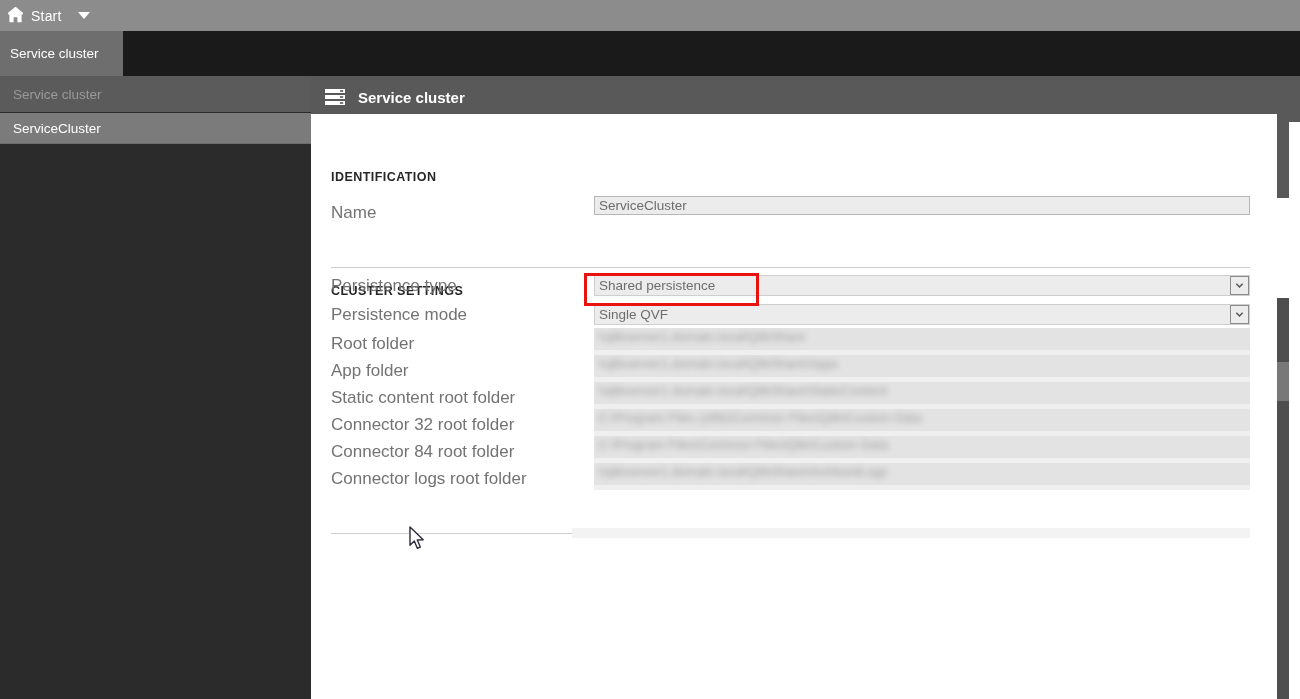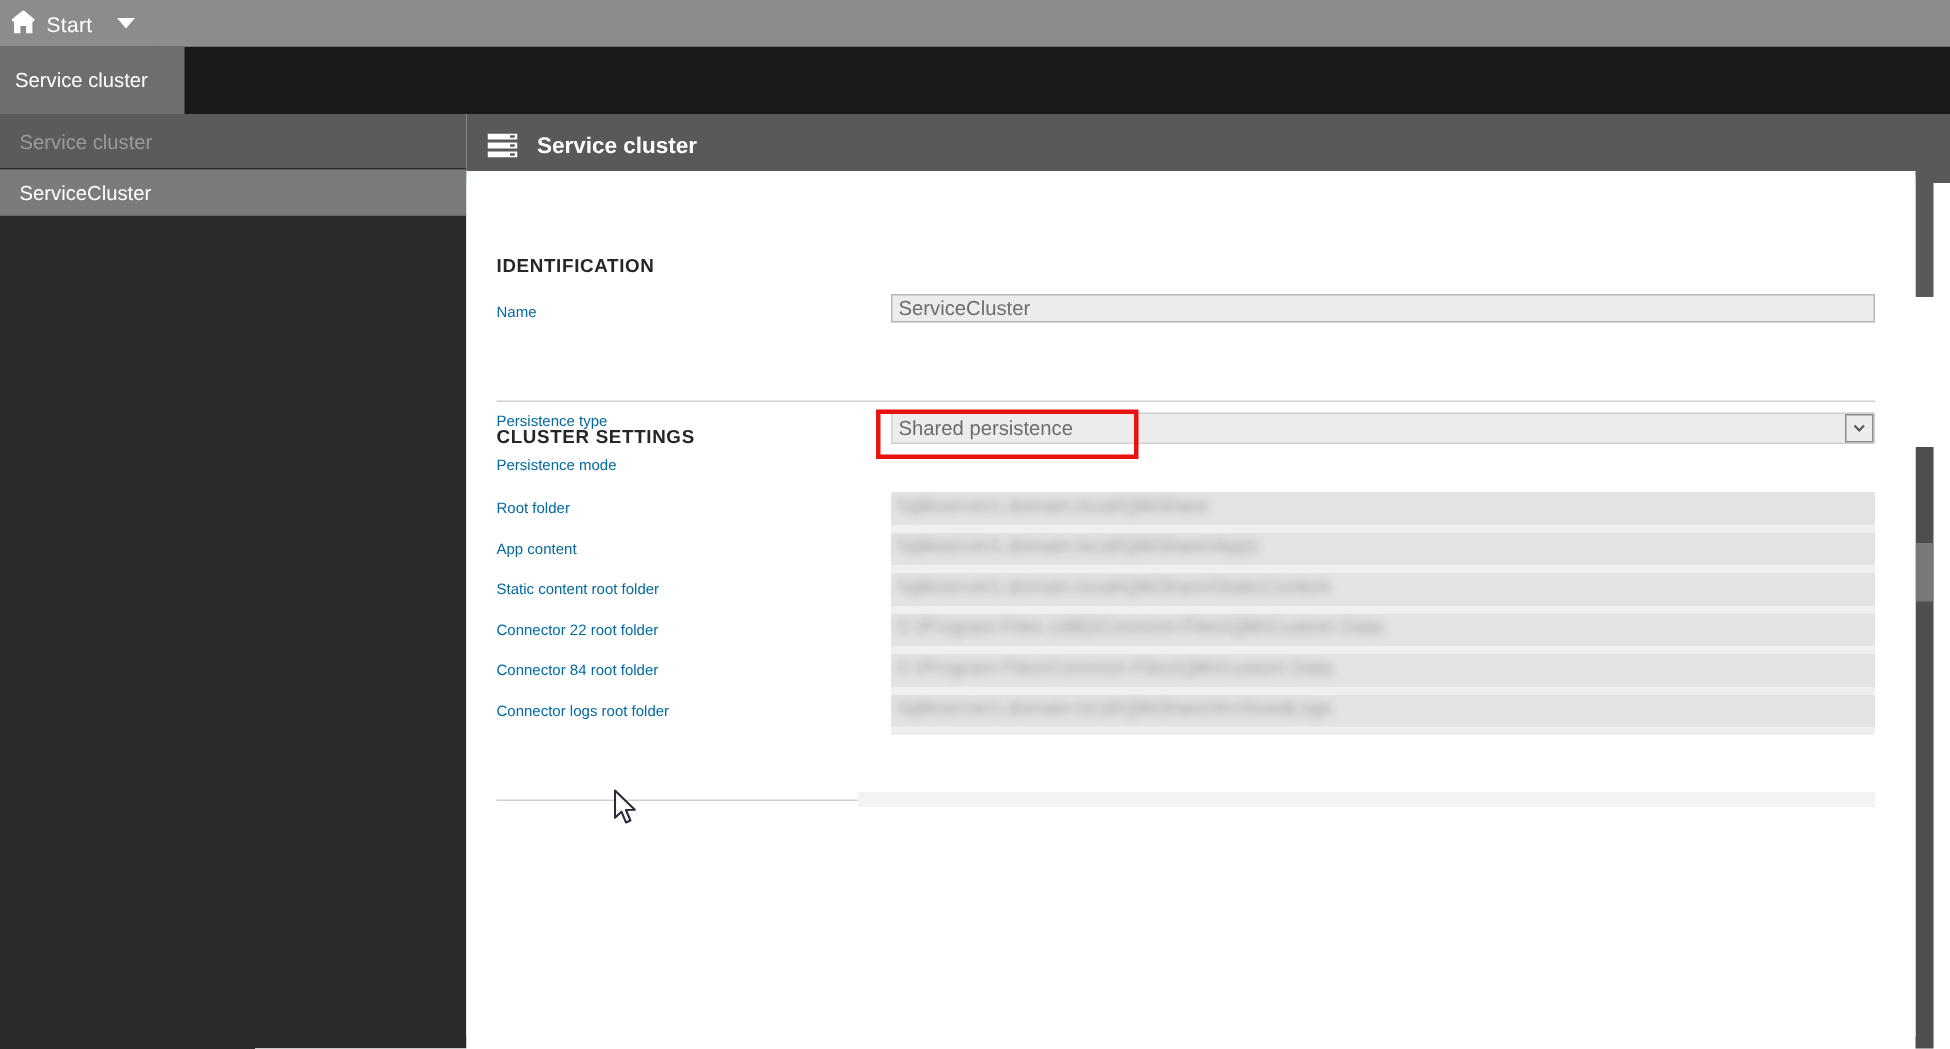--- a/index.html
+++ b/index.html
@@ -172,22 +172,22 @@
     position: absolute;
     left: 20px;
     color: #262626;
     font-size: 12.5px;
     font-weight: bold;
     letter-spacing: .45px;
   }
   .row-label {
     position: absolute;
     left: 20px;
-    color: #0369a1;
-    font-size: 10px;
+    color: #737373;
+    font-size: 17px;
   }
   .field {
     position: absolute;
     left: 283px;
     width: 656px;
     height: 19px;
     background: #ececec;
     border: 1px solid #b7b7b7;
     box-sizing: border-box;
     font-size: 13.5px;
@@ -355,40 +355,49 @@
       <div class="combo-box"></div>
       <div class="combo-text">Shared persistence</div>
       <div class="combo-btn">
         <svg class="chev" viewBox="0 0 10 10">
           <path d="M1.5 3 L5 6.6 L8.5 3" stroke="#555" stroke-width="1.6" fill="none"></path>
         </svg>
       </div>
     </div>
 
     <div class="row-label" style="top:191px">Persistence mode</div>
+    <div class="combo-wrap" style="top:190px">
+      <div class="combo-box"></div>
+      <div class="combo-text">Single QVF</div>
+      <div class="combo-btn">
+        <svg class="chev" viewBox="0 0 10 10">
+          <path d="M1.5 3 L5 6.6 L8.5 3" stroke="#555" stroke-width="1.6" fill="none"></path>
+        </svg>
+      </div>
+    </div>
 
     <div class="row-label" style="top:220px">Root folder</div>
     <div class="blur-field" style="top:214px">
       <div class="blurtext">\\qlikserver1.domain.local\QlikShare</div>
     </div>
     <div class="blur-under" style="top:236px"></div>
 
-    <div class="row-label" style="top:247px">App content</div>
+    <div class="row-label" style="top:247px">App folder</div>
     <div class="blur-field" style="top:241px">
       <div class="blurtext">\\qlikserver1.domain.local\QlikShare\Apps</div>
     </div>
     <div class="blur-under" style="top:263px"></div>
 
     <div class="row-label" style="top:274px">Static content root folder</div>
     <div class="blur-field" style="top:268px">
       <div class="blurtext">\\qlikserver1.domain.local\QlikShare\StaticContent</div>
     </div>
     <div class="blur-under" style="top:290px"></div>
 
-    <div class="row-label" style="top:301px">Connector 22 root folder</div>
+    <div class="row-label" style="top:301px">Connector 32 root folder</div>
     <div class="blur-field" style="top:295px">
       <div class="blurtext">C:\Program Files (x86)\Common Files\Qlik\Custom Data</div>
     </div>
     <div class="blur-under" style="top:317px"></div>
 
     <div class="row-label" style="top:328px">Connector 84 root folder</div>
     <div class="blur-field" style="top:322px">
       <div class="blurtext">C:\Program Files\Common Files\Qlik\Custom Data</div>
     </div>
     <div class="blur-under" style="top:344px"></div>

